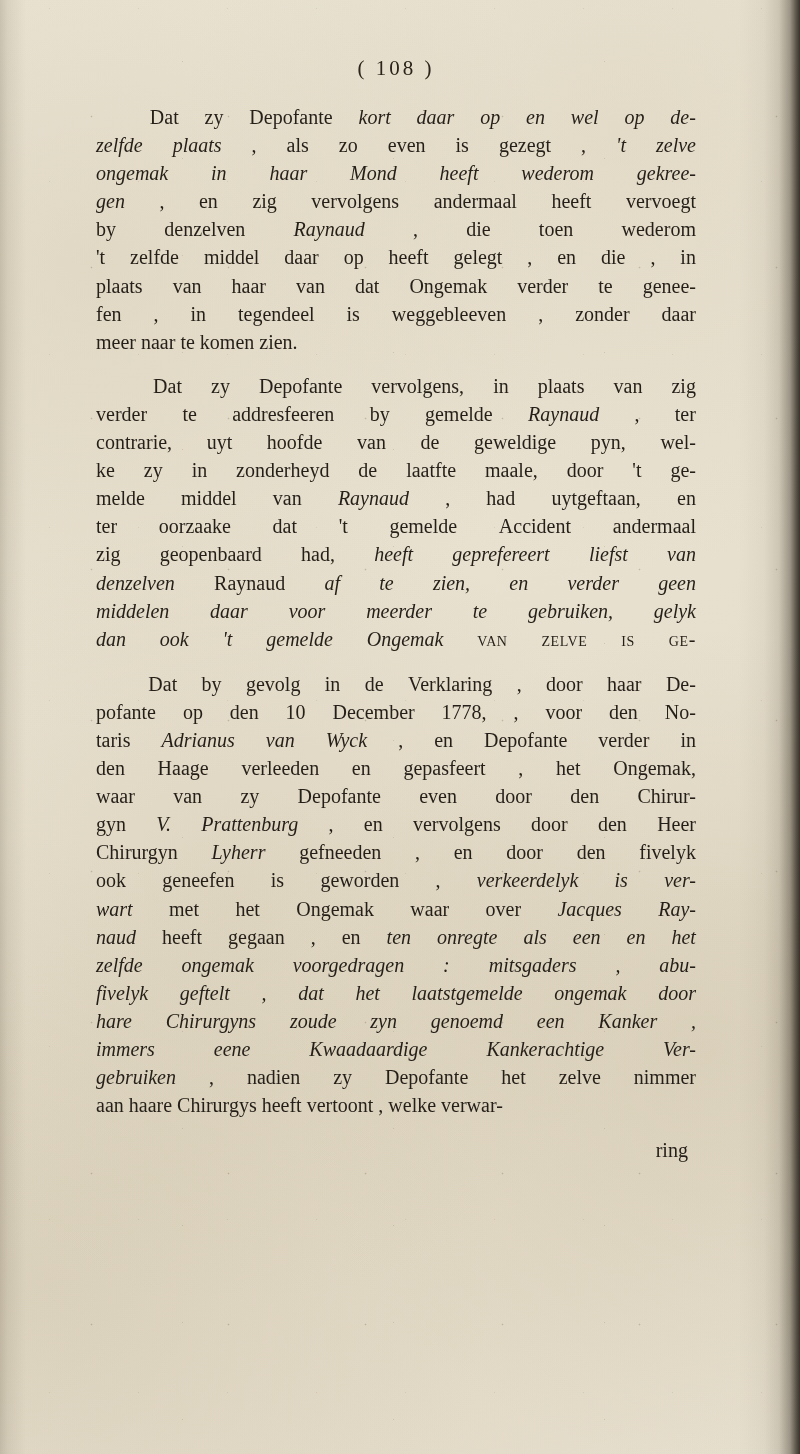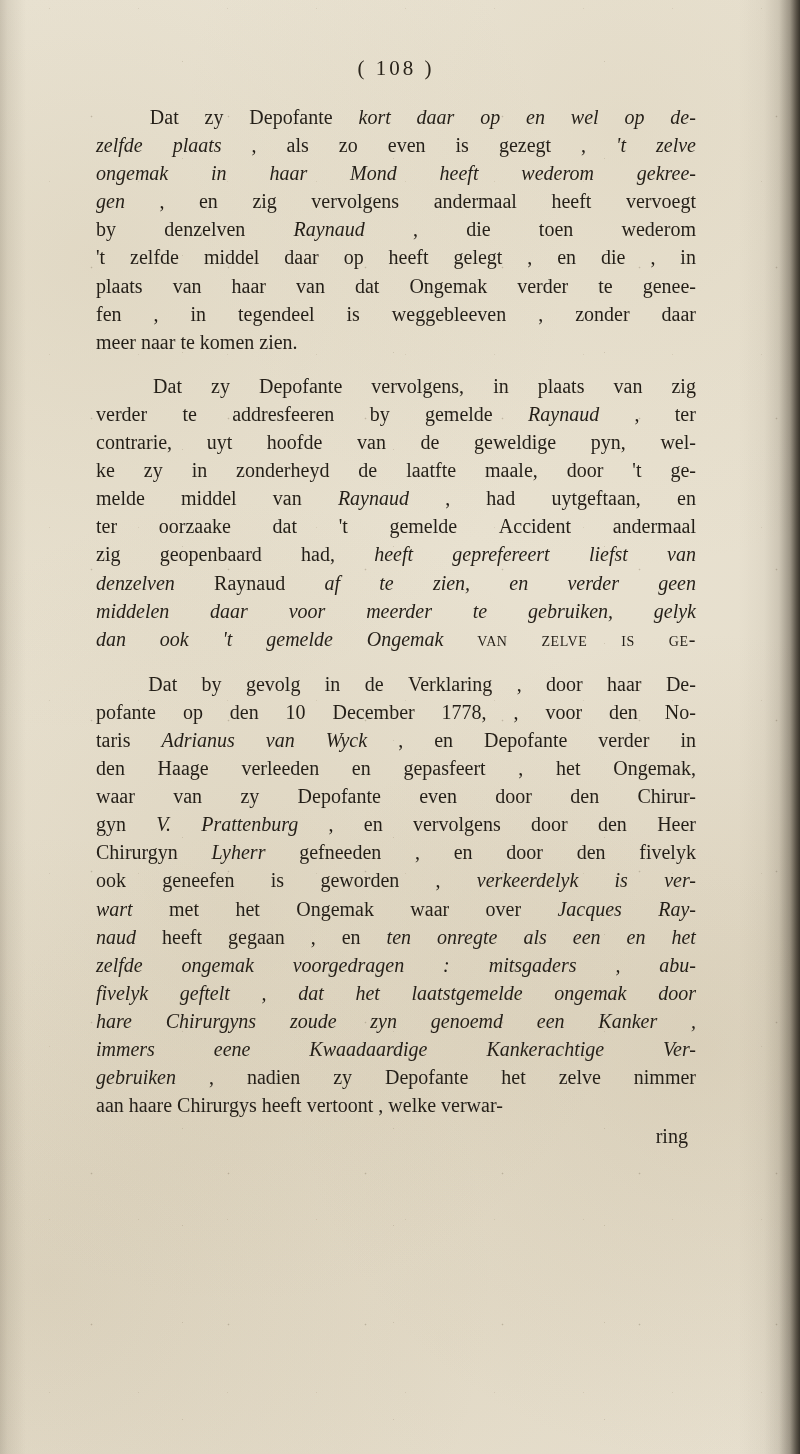--- a/index.html
+++ b/index.html
@@ -111,21 +111,21 @@
   }
 
   .p1 { margin-top: 17px; }
   .p2 { margin-top: 16px; }
   .p3 { margin-top: 17px; }
 
   .catchword {
     text-align: right;
     font-size: 20.1px;
     line-height: 28.1px;
-    margin-top: 3px;
+    margin-top: 17px;
     padding-right: 8px;
   }
 
   
   .para, .folio, .catchword { text-rendering: optimizeLegibility; }
 </style>
 </head>
 <body>
 
 <div id="page">

